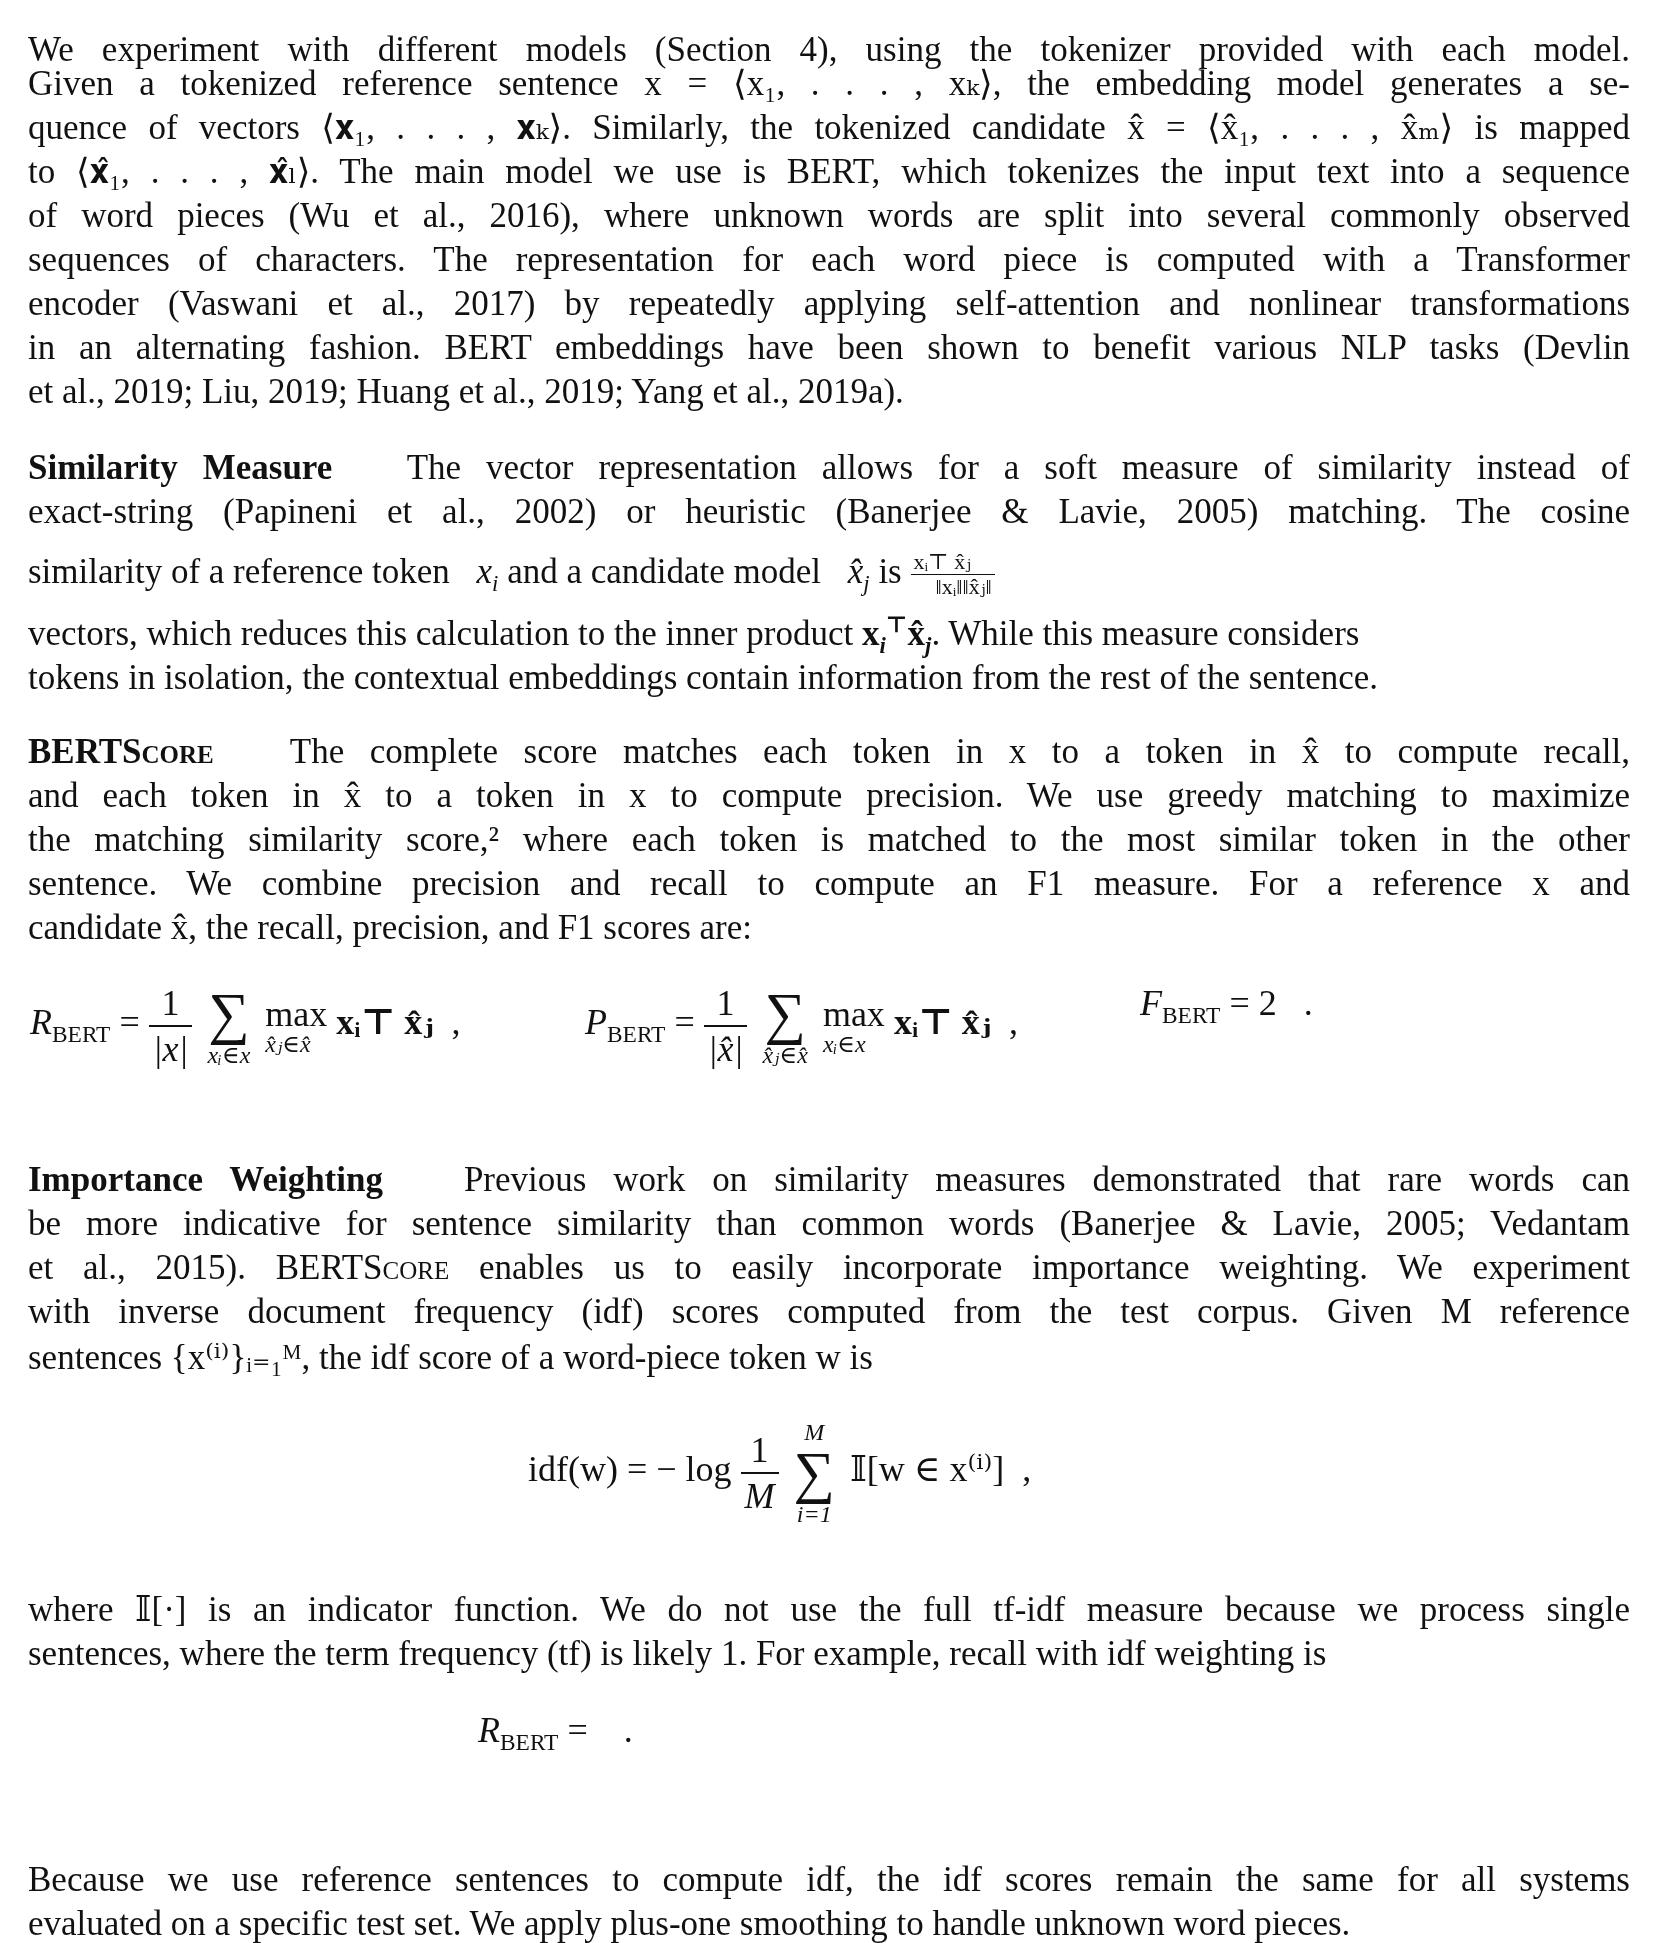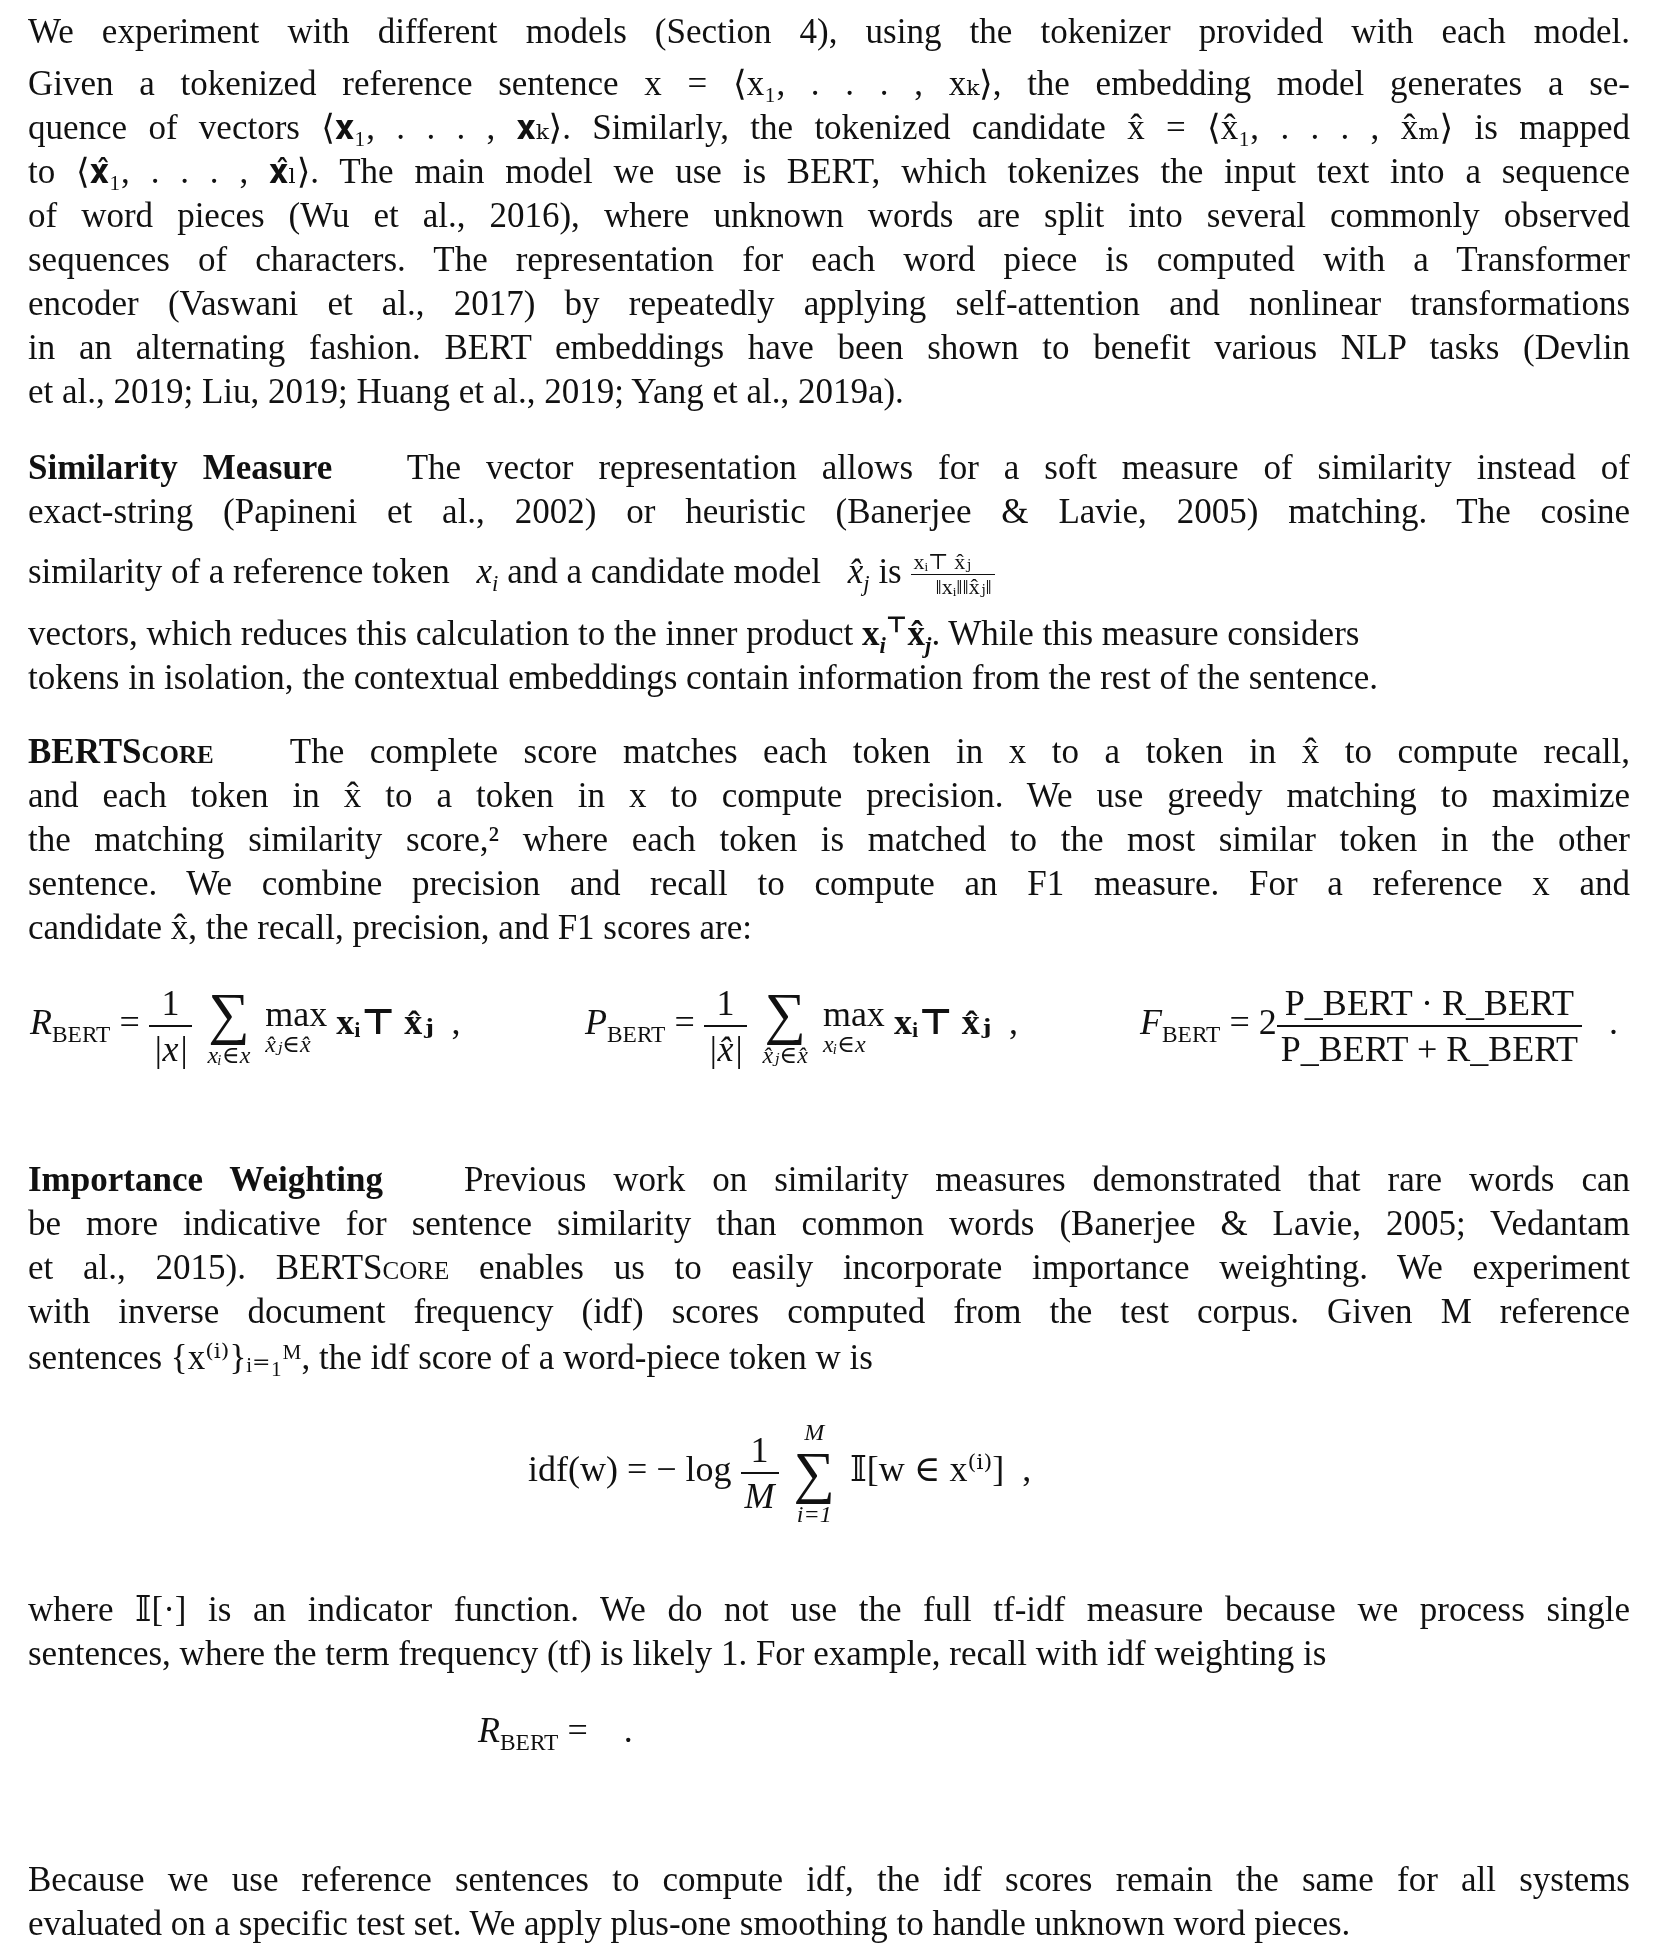--- a/index.html
+++ b/index.html
@@ -24,21 +24,21 @@
   .opmax { display:inline-block; vertical-align:middle; }
   .opmax .lim { font-size:24px; font-style:italic; display:block; }
   .inlinefrac { display:inline-block; vertical-align:middle; text-align:center; font-size:22px; line-height:1.1; }
   .inlinefrac .num { border-bottom:1.5px solid #111; display:block; padding:0 3px; }
   .inlinefrac .den { display:block; padding:0 3px;margin-left:22px; }
 </style>
 </head>
 <body>
 
 <div>
-  <div class="ln" style="top:10px">We experiment with different models (Section 4), using the tokenizer provided with each model.</div>
+  <div class="ln" style="top:28px">We experiment with different models (Section 4), using the tokenizer provided with each model.</div>
   <div class="ln" style="top:62px">Given a tokenized reference sentence x = ⟨x₁, . . . , xₖ⟩, the embedding model generates a se-</div>
   <div class="ln" style="top:106px">quence of vectors ⟨𝐱₁, . . . , 𝐱ₖ⟩. Similarly, the tokenized candidate x̂ = ⟨x̂₁, . . . , x̂ₘ⟩ is mapped</div>
   <div class="ln" style="top:150px">to ⟨𝐱̂₁, . . . , 𝐱̂ₗ⟩. The main model we use is BERT, which tokenizes the input text into a sequence</div>
   <div class="ln" style="top:194px">of word pieces (Wu et al., 2016), where unknown words are split into several commonly observed</div>
   <div class="ln" style="top:238px">sequences of characters. The representation for each word piece is computed with a Transformer</div>
   <div class="ln" style="top:282px">encoder (Vaswani et al., 2017) by repeatedly applying self-attention and nonlinear transformations</div>
   <div class="ln" style="top:326px">in an alternating fashion. BERT embeddings have been shown to benefit various NLP tasks (Devlin</div>
   <div class="ln last" style="top:370px">et al., 2019; Liu, 2019; Huang et al., 2019; Yang et al., 2019a).</div>
 </div>
 
@@ -89,21 +89,21 @@
 <div class="eq" style="top:985px;left:585px;">
   <i>P</i><sub>BERT</sub> =
   <span class="frac"><span class="num">1</span><span class="den"><i>|x̂|</i></span></span>
   <span class="sum"><span class="sig">∑</span><span class="lim">x̂ⱼ∈x̂</span></span>
   <span class="opmax"><span>max</span><span class="lim">xᵢ∈x</span></span>
   <b>xᵢ⊤ x̂ⱼ</b>
   &nbsp;<span>,</span>
 </div>
 
 <div class="eq" style="top:985px;left:1140px;">
-  <i>F</i><sub>BERT</sub> = <span>2</span><span class="frac"><span class="num">P_BERT · R_BERT</span><span class="den">P_BERT + R_BERT</span></span>
+  <i>F</i><sub>BERT</sub> = <span>2</span>
   &nbsp;&nbsp;<span>.</span>
 </div>
 
 <div>
   <div class="ln" style="top:1158px">
     <span class="b">Importance Weighting</span>&nbsp;&nbsp;
     <span>Previous work on similarity measures demonstrated that rare words can</span>
   </div>
   <div class="ln" style="top:1202px">be more indicative for sentence similarity than common words (Banerjee &amp; Lavie, 2005; Vedantam</div>
   <div class="ln" style="top:1246px">

